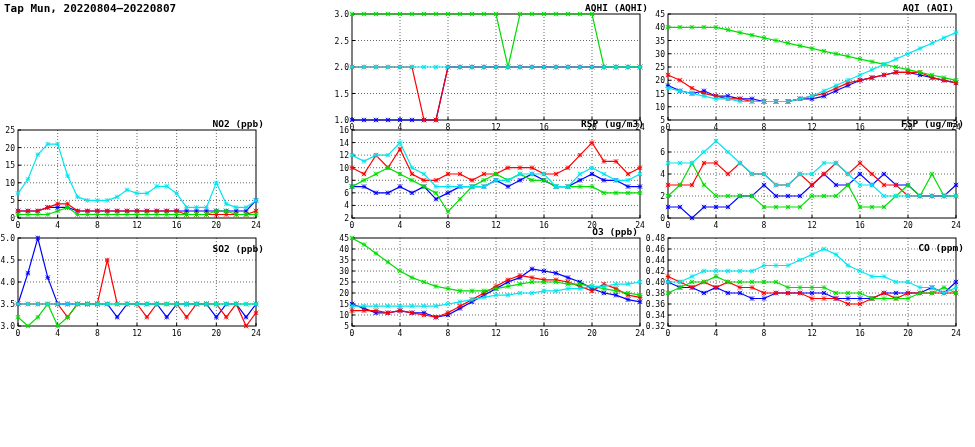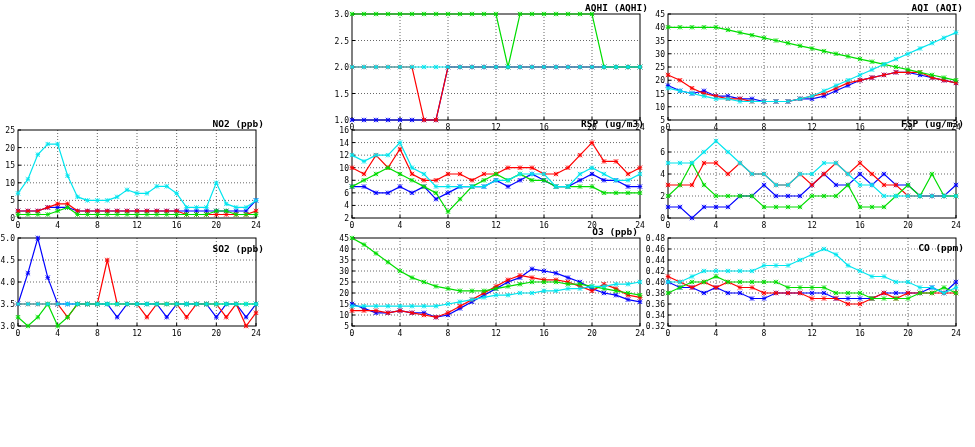--- a/index.html
+++ b/index.html
@@ -8,20 +8,21 @@
   .title{position:absolute;left:4px;top:2px;font-size:11px;font-weight:bold;letter-spacing:0px;font-family:"DejaVu Sans Mono",monospace;}
   .panel{position:absolute;}
   .panel-title{position:absolute;right:3px;top:1px;font-size:9.5px;font-weight:bold;font-family:"DejaVu Sans Mono",monospace;color:#000;z-index:6;text-align:right;}
   svg{display:block;}
   text{font-family:"DejaVu Sans Mono",monospace;}
 </style>
 </head>
 <body>
 
 <div id="root">
+  <div class="title">Tap Mun, 20220804–20220807</div>
 <div class="panel" style="left: 322px; top: 2px; width: 328px; height: 134px;">
       <svg width="328" height="134">
         <line x1="30" x2="318" y1="91.5" y2="91.5" stroke="#000" stroke-width="0.6" stroke-dasharray="1,2"></line>
         <line x1="30" x2="318" y1="65" y2="65" stroke="#000" stroke-width="0.6" stroke-dasharray="1,2"></line>
         <line x1="30" x2="318" y1="38.5" y2="38.5" stroke="#000" stroke-width="0.6" stroke-dasharray="1,2"></line>
         <line y1="118" y2="12" x1="78" x2="78" stroke="#000" stroke-width="0.6" stroke-dasharray="1,2"></line>
         <line y1="118" y2="12" x1="126" x2="126" stroke="#000" stroke-width="0.6" stroke-dasharray="1,2"></line>
         <line y1="118" y2="12" x1="174" x2="174" stroke="#000" stroke-width="0.6" stroke-dasharray="1,2"></line>
         <line y1="118" y2="12" x1="222" x2="222" stroke="#000" stroke-width="0.6" stroke-dasharray="1,2"></line>
         <line y1="118" y2="12" x1="270" x2="270" stroke="#000" stroke-width="0.6" stroke-dasharray="1,2"></line>
@@ -302,21 +303,21 @@
         <path d="M219.8,70.75 L224.2,75.15 M219.8,75.15 L224.2,70.75 M219.8,72.95 L224.2,72.95 M222,70.75 L222,75.15" stroke="#00e5ee" stroke-width="0.9" fill="none"></path>
         <path d="M231.8,65.45 L236.2,69.85000000000001 M231.8,69.85000000000001 L236.2,65.45 M231.8,67.65 L236.2,67.65 M234,65.45 L234,69.85000000000001" stroke="#00e5ee" stroke-width="0.9" fill="none"></path>
         <path d="M243.8,60.14999999999999 L248.2,64.55 M243.8,64.55 L248.2,60.14999999999999 M243.8,62.349999999999994 L248.2,62.349999999999994 M246,60.14999999999999 L246,64.55" stroke="#00e5ee" stroke-width="0.9" fill="none"></path>
         <path d="M255.8,54.85 L260.2,59.25000000000001 M255.8,59.25000000000001 L260.2,54.85 M255.8,57.050000000000004 L260.2,57.050000000000004 M258,54.85 L258,59.25000000000001" stroke="#00e5ee" stroke-width="0.9" fill="none"></path>
         <path d="M267.8,49.55 L272.2,53.95 M267.8,53.95 L272.2,49.55 M267.8,51.75 L272.2,51.75 M270,49.55 L270,53.95" stroke="#00e5ee" stroke-width="0.9" fill="none"></path>
         <path d="M279.8,44.249999999999986 L284.2,48.64999999999999 M279.8,48.64999999999999 L284.2,44.249999999999986 M279.8,46.44999999999999 L284.2,46.44999999999999 M282,44.249999999999986 L282,48.64999999999999" stroke="#00e5ee" stroke-width="0.9" fill="none"></path>
         <path d="M291.8,38.95 L296.2,43.35000000000001 M291.8,43.35000000000001 L296.2,38.95 M291.8,41.150000000000006 L296.2,41.150000000000006 M294,38.95 L294,43.35000000000001" stroke="#00e5ee" stroke-width="0.9" fill="none"></path>
         <path d="M303.8,33.64999999999999 L308.2,38.05 M303.8,38.05 L308.2,33.64999999999999 M303.8,35.849999999999994 L308.2,35.849999999999994 M306,33.64999999999999 L306,38.05" stroke="#00e5ee" stroke-width="0.9" fill="none"></path>
         <path d="M315.8,28.350000000000012 L320.2,32.750000000000014 M315.8,32.750000000000014 L320.2,28.350000000000012 M315.8,30.55000000000001 L320.2,30.55000000000001 M318,28.350000000000012 L318,32.750000000000014" stroke="#00e5ee" stroke-width="0.9" fill="none"></path>
       </svg>
-      <div class="panel-title" style="right: 3px; top: 0px;">AQI (AQI)</div>
+      <div class="panel-title" style="right: 12px; top: 0px;">AQI (AQI)</div>
     </div>
     <div class="panel" style="left: -12px; top: 118px; width: 278px; height: 116px;">
       <svg width="278" height="116">
         <line x1="30" x2="268" y1="82.4" y2="82.4" stroke="#000" stroke-width="0.6" stroke-dasharray="1,2"></line>
         <line x1="30" x2="268" y1="64.8" y2="64.8" stroke="#000" stroke-width="0.6" stroke-dasharray="1,2"></line>
         <line x1="30" x2="268" y1="47.2" y2="47.2" stroke="#000" stroke-width="0.6" stroke-dasharray="1,2"></line>
         <line x1="30" x2="268" y1="29.599999999999994" y2="29.599999999999994" stroke="#000" stroke-width="0.6" stroke-dasharray="1,2"></line>
         <line y1="100" y2="12" x1="69.66666666666666" x2="69.66666666666666" stroke="#000" stroke-width="0.6" stroke-dasharray="1,2"></line>
         <line y1="100" y2="12" x1="109.33333333333333" x2="109.33333333333333" stroke="#000" stroke-width="0.6" stroke-dasharray="1,2"></line>
         <line y1="100" y2="12" x1="149" x2="149" stroke="#000" stroke-width="0.6" stroke-dasharray="1,2"></line>

